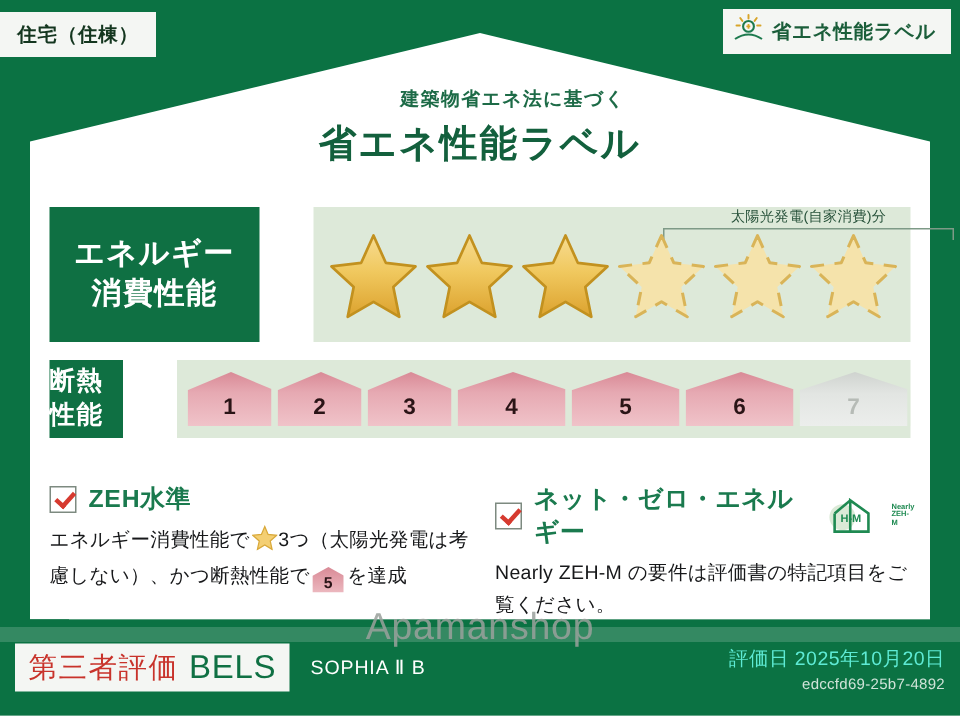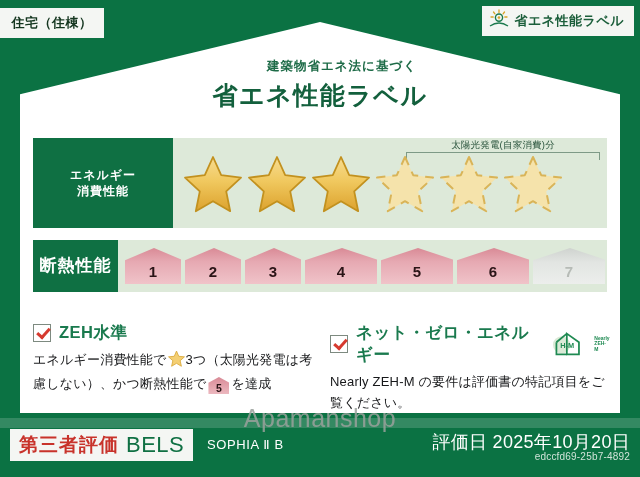--- a/index.html
+++ b/index.html
@@ -39,23 +39,23 @@
   
   .heading{position:absolute;left:0;top:58px;width:640px;text-align:center;}
   .heading .sub{font-size:12.5px;font-weight:bold;color:#1d6b47;letter-spacing:1px;padding-left:44px;}
   .heading .main{font-size:25px;font-weight:bold;color:#13603d;letter-spacing:1.5px;margin-top:4px;}
 
   
   .row{position:absolute;display:flex;align-items:stretch;}
   .row-label{
     background:#0f7043;color:#ffffff;display:flex;flex-direction:column;
     align-items:center;justify-content:center;font-weight:bold;
-    font-size:12px;line-height:1.35;letter-spacing:1px;
-  }
-  .row-field{background:#dde9d9;position:relative;}
+    font-size:20px;line-height:1.35;letter-spacing:1px;
+  }
+  .row-field{background:#dde9d9;position:relative;margin-left:36px;}
 
   
   #row-energy{left:33px;top:138px;width:574px;height:90px;}
   #row-energy .row-label{width:140px;}
   #row-energy .row-field{flex:1;}
 
   
   #row-insul{left:33px;top:240px;width:574px;height:52px;}
   #row-insul .row-label{width:140px;font-size:17px;}
   #row-insul .row-field{flex:1;display:flex;align-items:center;padding-left:7px;gap:2px;}
@@ -129,28 +129,28 @@
     position:absolute;left:0;top:418px;width:640px;height:10px;
     background:rgba(120,175,150,.38);
   }
 
   
   .footer{position:absolute;left:0;top:425px;width:640px;height:52px;}
   .bels-box{
     position:absolute;left:10px;top:4px;height:32px;background:#f4f6f3;
     display:flex;align-items:center;padding:0 9px;gap:7px;
   }
-  .bels-jp{font-size:19px;font-weight:bold;color:#c8332b;letter-spacing:1px;}
+  .bels-jp{font-size:19px;font-weight:normal;color:#c8332b;letter-spacing:1px;}
   .bels-en{font-size:22px;font-weight:normal;color:#0f7043;letter-spacing:.5px;}
   .bldg-name{
     position:absolute;left:207px;top:12px;font-size:13px;color:#ffffff;
     letter-spacing:.6px;
   }
   .eval-date{
-    position:absolute;right:10px;top:5px;font-size:18px;color:#ffffff;
+    position:absolute;right:10px;top:5px;font-size:13px;color:#5eead4;
     letter-spacing:.3px;
   }
   .eval-id{
     position:absolute;right:10px;top:26px;font-size:10px;color:#cfe3d8;
     letter-spacing:.2px;
   }
 </style>
 </head>
 <body>
 

